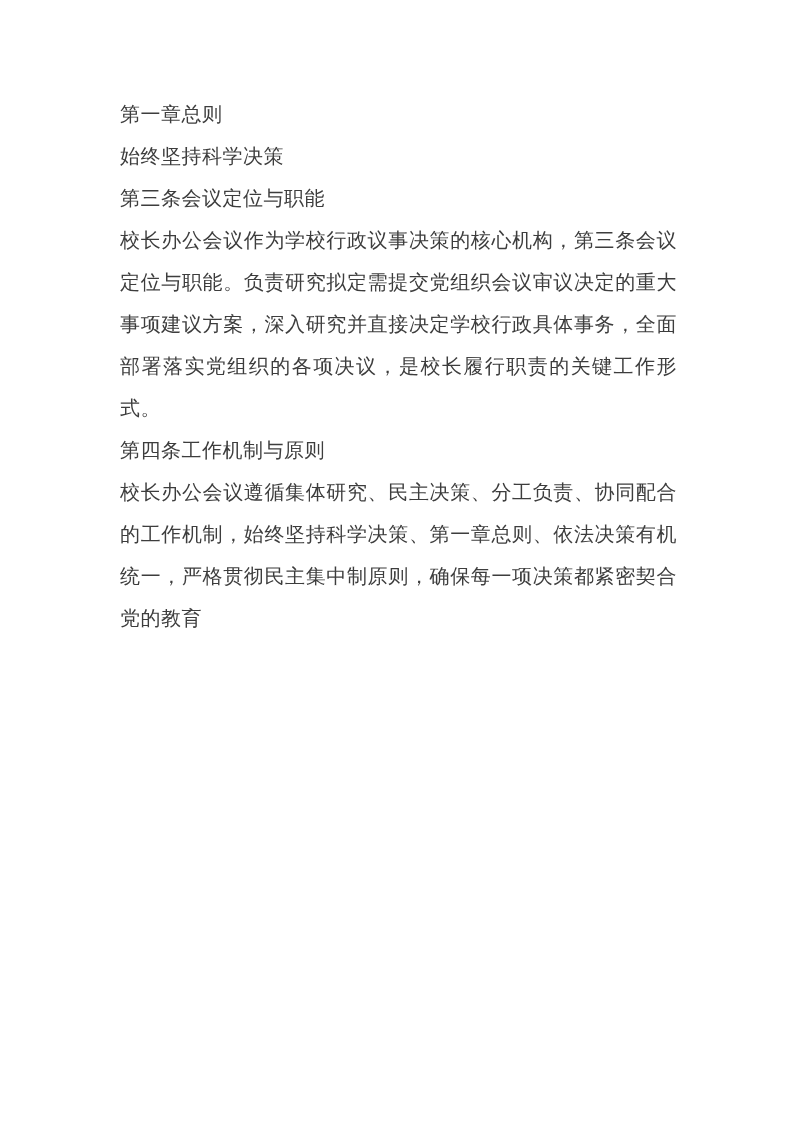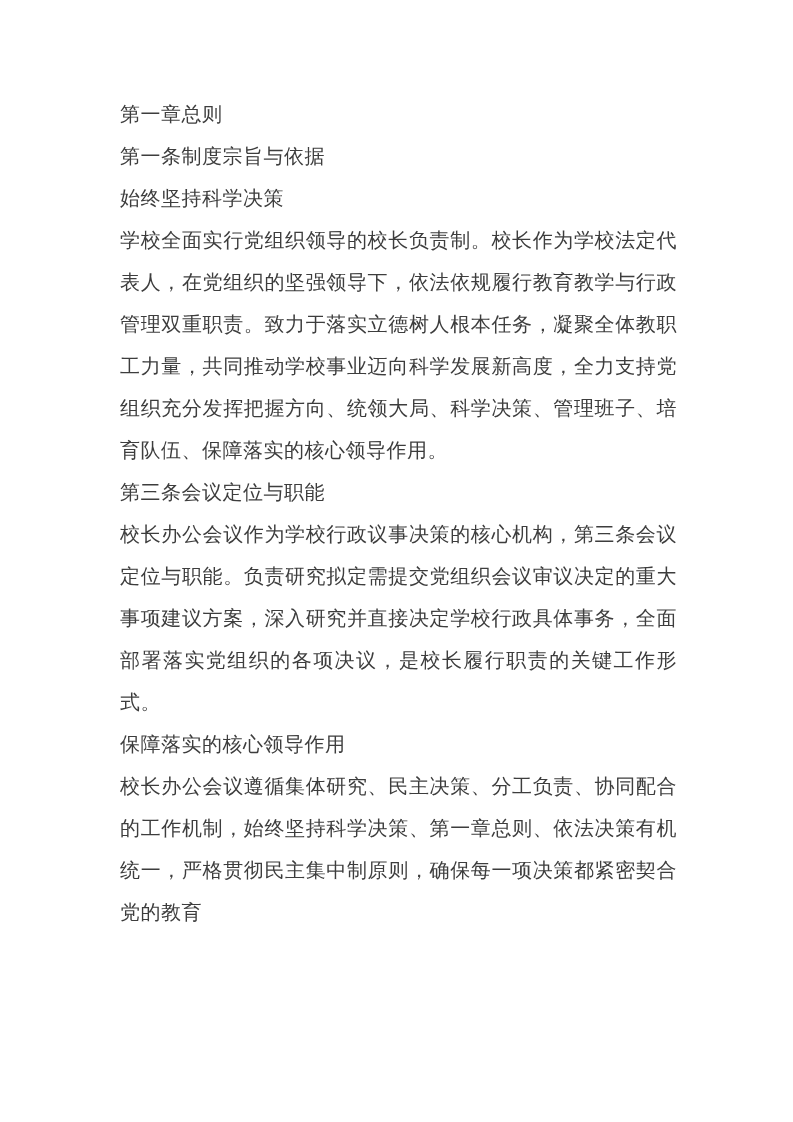--- a/index.html
+++ b/index.html
@@ -42,21 +42,19 @@
   .content p.heading {
     text-align: left;
   }
 </style>
 </head>
 <body>
 
 <div class="page">
   <div class="content">
     <p class="heading">第一章总则</p>
-    <p class="heading">第一条制度宗旨与依据</p>
     <p class="heading">始终坚持科学决策</p>
-    <p class="body-para">学校全面实行党组织领导的校长负责制。校长作为学校法定代表人，在党组织的坚强领导下，依法依规履行教育教学与行政管理双重职责。致力于落实立德树人根本任务，凝聚全体教职工力量，共同推动学校事业迈向科学发展新高度，全力支持党组织充分发挥把握方向、统领大局、科学决策、管理班子、培育队伍、保障落实的核心领导作用。</p>
     <p class="heading">第三条会议定位与职能</p>
     <p class="body-para">校长办公会议作为学校行政议事决策的核心机构，第三条会议定位与职能。负责研究拟定需提交党组织会议审议决定的重大事项建议方案，深入研究并直接决定学校行政具体事务，全面部署落实党组织的各项决议，是校长履行职责的关键工作形式。</p>
-    <p class="heading">保障落实的核心领导作用</p>
+    <p class="heading">第四条工作机制与原则</p>
     <p class="body-para">校长办公会议遵循集体研究、民主决策、分工负责、协同配合的工作机制，始终坚持科学决策、第一章总则、依法决策有机统一，严格贯彻民主集中制原则，确保每一项决策都紧密契合党的教育</p>
   </div>
 </div>
 
 </body></html>

